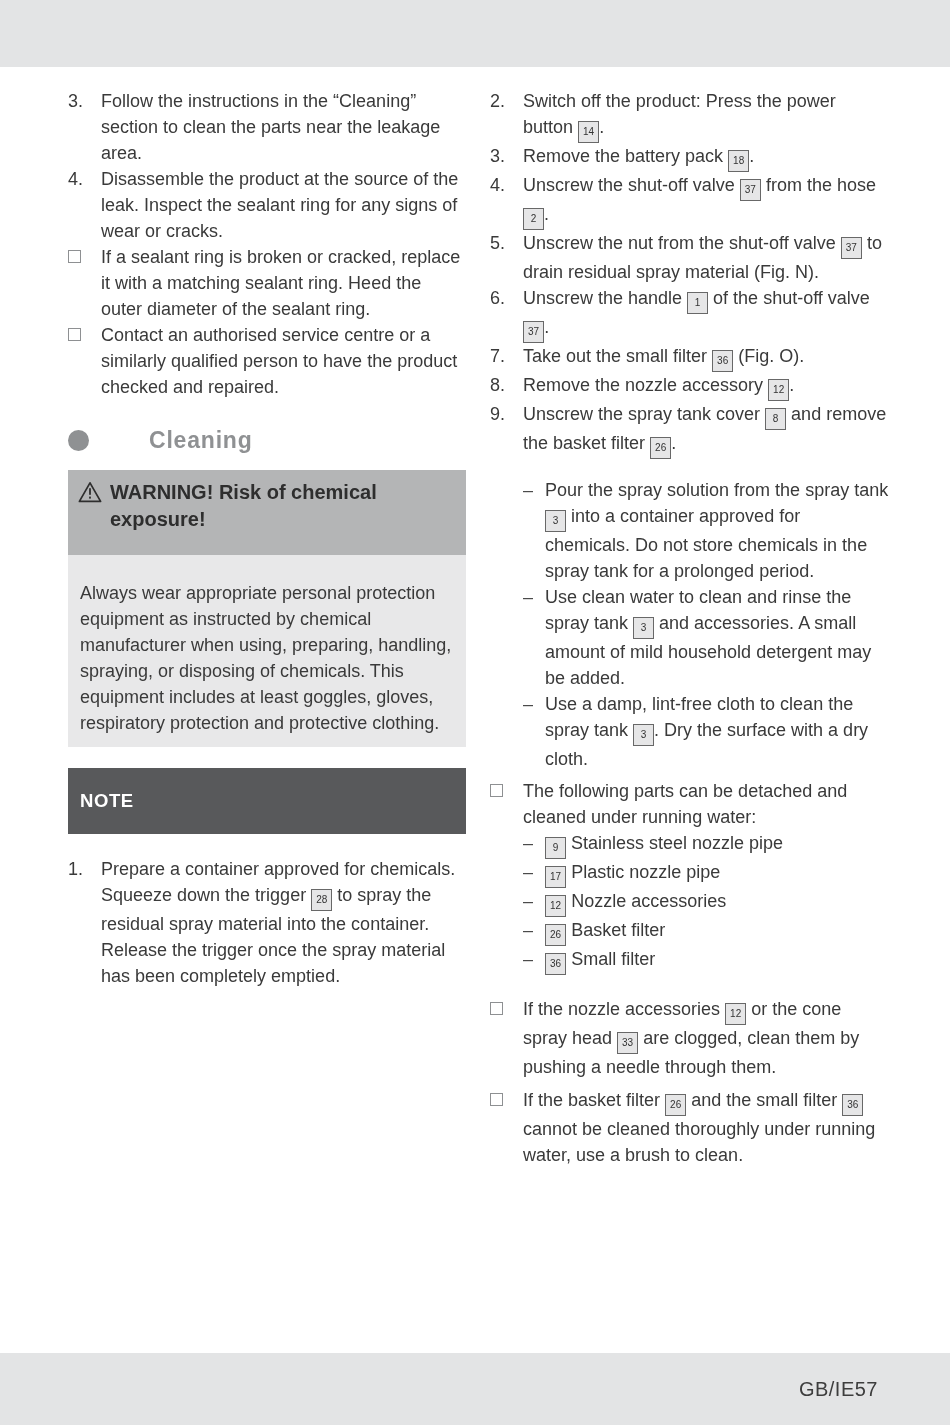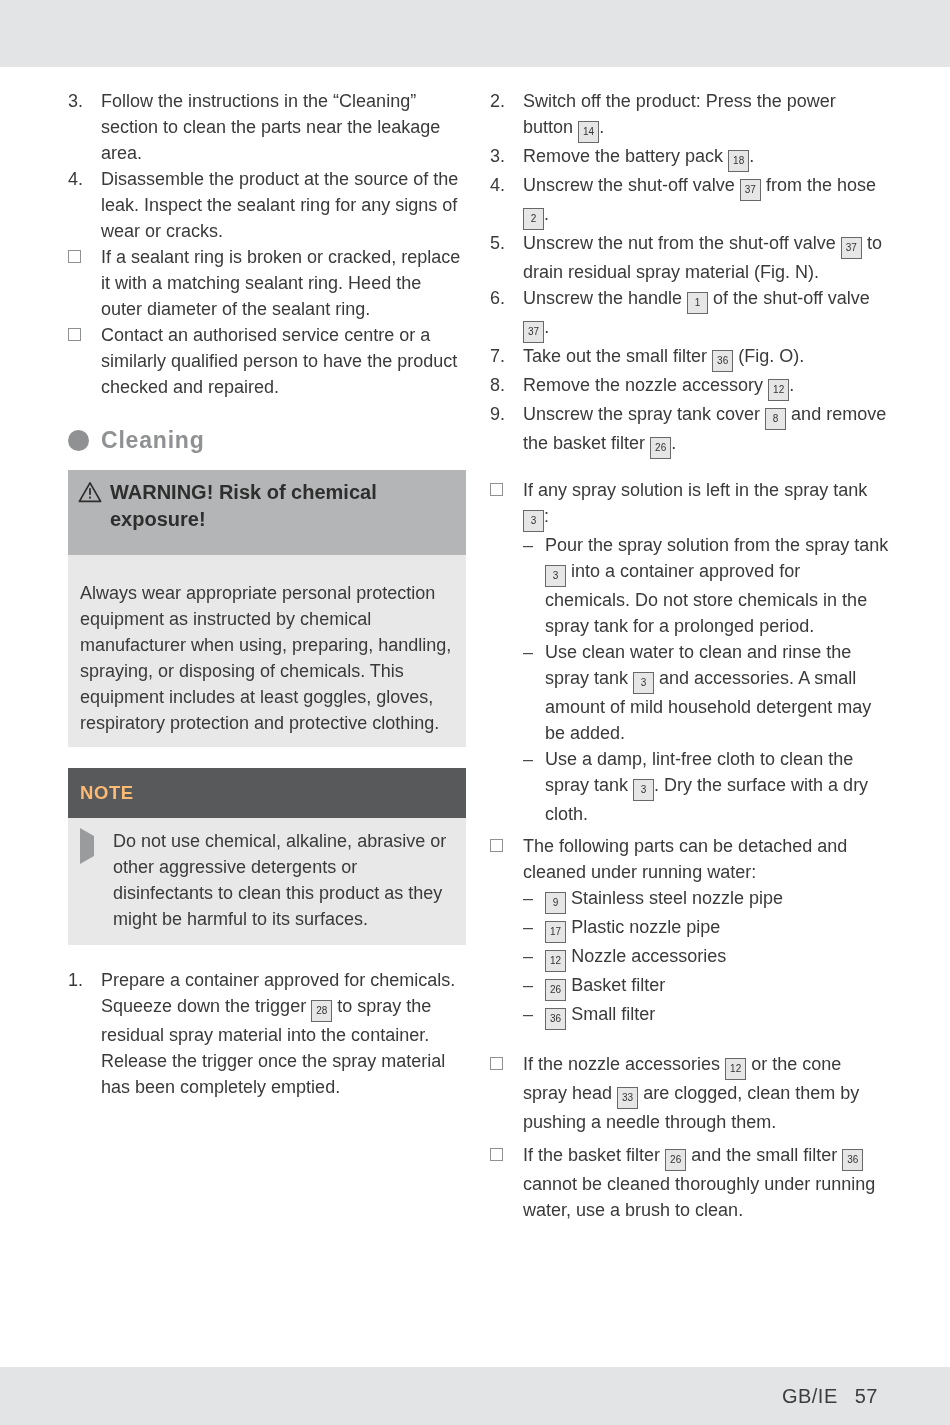--- a/index.html
+++ b/index.html
@@ -1,24 +1,24 @@
 <!DOCTYPE html>
 <html><head>
 <meta charset="utf-8">
 <style>
   html,body { margin:0; padding:0; }
   body { background:#ffffff; font-family:"Liberation Sans","DejaVu Sans",sans-serif; }
   .page { position:relative; width:950px; height:1425px; background:#ffffff; overflow:hidden;
           color:#3a3a3a; font-size:18px; line-height:26px; }
   .band { position:absolute; left:0; right:0; background:#e3e4e5; }
   .band.top { top:0; height:67px; }
-  .band.bottom { bottom:0; height:58px; display:flex; align-items:center;
+  .band.bottom { bottom:0; height:72px; display:flex; align-items:center;
                  justify-content:flex-end; padding-right:72px; box-sizing:border-box;
                  font-size:20px; color:#3d3d3d; letter-spacing:0.5px; }
-  .band.bottom .pagenum { margin-left:17px; }
+  .band.bottom .pagenum { }
 
   .col { position:absolute; top:88px; }
   .col.left  { left:68px;  width:398px; }
   .col.right { left:490px; width:400px; }
 
   
   .row { display:flex; align-items:flex-start; }
   .row .mk { flex:0 0 33px; }
   .row .tx { flex:1; min-width:0; }
 
@@ -30,36 +30,36 @@
   .sub { display:flex; align-items:flex-start; margin-left:33px; }
   .sub .dash { flex:0 0 22px; color:#4a4a4a; }
   .sub .tx { flex:1; min-width:0; }
 
   
   .ref { display:inline-block; border:1.4px solid #686868; background:#e6e6e7;
          padding:0 4px; min-width:11px; text-align:center; font-size:10px;
          line-height:20px; vertical-align:-2px; color:#333; }
 
   
-  .heading { display:flex; align-items:center; margin:27px 0 17px 0; }
+  .heading { display:flex; align-items:center; margin:27px 0 17px 0;gap:48px; }
   .heading .dot { width:21px; height:21px; border-radius:50%; background:#8f9193;
                   flex:0 0 21px; margin-right:12px; }
   .heading .htx { font-size:23px; font-weight:700; color:#8f9193; letter-spacing:0.8px; }
 
   
   .warnbox { margin:0 0 21px 0; }
   .warnhead { background:#b4b5b6; padding:9px 12px 22px 10px; display:flex; align-items:flex-start; }
   .warnhead .wicon { flex:0 0 32px; padding-top:2px; }
   .warnhead .wtx { flex:1; font-weight:700; font-size:20px; line-height:27px; color:#2e2e2e; }
   .warnbody { background:#e8e8e9; padding:25px 12px 11px 12px; }
 
   
   .notebox { margin:0 0 22px 0; }
-  .notehead { background:#58595b; color:#fdba74; font-weight:700; font-size:18.5px;
-              line-height:34px; padding:8px 12px; letter-spacing:0.6px; }
+  .notehead { background:#58595b; color:#ffffff; font-weight:700; font-size:18.5px;
+              line-height:34px; padding:16px 12px; letter-spacing:0.6px; }
   .notebody { background:#e8e8e9; padding:10px 12px 13px 12px; display:flex; align-items:flex-start; }
   .notebody .ntri { flex:0 0 33px; padding-top:5px; }
   .tri-right { width:0; height:0; border-left:14px solid #9a9b9d;
                border-top:8px solid transparent; border-bottom:8px solid transparent; }
   .notebody .tx { flex:1; }
 
   
   .blk0 { margin-top:18px; }
   .blk1 { margin-top:6px; }
   .blk2 { margin-top:21px; }
@@ -106,24 +106,20 @@
             <rect x="11.1" y="15.6" width="1.8" height="2" fill="#2e2e2e"></rect>
           </svg>
         </span>
         <span class="wtx">WARNING! Risk of chemical exposure!</span>
       </div>
       <div class="warnbody">Always wear appropriate personal protection equipment as instructed by chemical manufacturer when using, preparing, handling, spraying, or disposing of chemicals. This equipment includes at least goggles, gloves, respiratory protection and protective clothing.</div>
     </div>
 
     <div class="notebox">
       <div class="notehead">NOTE</div>
-      <div class="notebody">
-        <span class="ntri"><span class="tri-right"></span></span>
-        <span class="tx">Do not use chemical, alkaline, abrasive or other aggressive detergents or disinfectants to clean this product as they might be harmful to its surfaces.</span>
-      </div>
     </div>
 
     <div class="row">
       <span class="mk">1.</span>
       <span class="tx">Prepare a container approved for chemicals. Squeeze down the trigger <span class="ref">28</span> to spray the residual spray material into the container. Release the trigger once the spray material has been completely emptied.</span>
     </div>
 
   </div>
 
   <div class="col right">
@@ -155,24 +151,20 @@
     <div class="row">
       <span class="mk">8.</span>
       <span class="tx">Remove the nozzle accessory <span class="ref">12</span>.</span>
     </div>
     <div class="row">
       <span class="mk">9.</span>
       <span class="tx">Unscrew the spray tank cover <span class="ref">8</span> and remove the basket filter <span class="ref">26</span>.</span>
     </div>
 
     <div class="blk0">
-      <div class="row">
-        <span class="mk"><span class="cb"></span></span>
-        <span class="tx">If any spray solution is left in the spray tank <span class="ref">3</span>:</span>
-      </div>
       <div class="sub">
         <span class="dash">–</span>
         <span class="tx">Pour the spray solution from the spray tank <span class="ref">3</span> into a container approved for chemicals. Do not store chemicals in the spray tank for a prolonged period.</span>
       </div>
       <div class="sub">
         <span class="dash">–</span>
         <span class="tx">Use clean water to clean and rinse the spray tank <span class="ref">3</span> and accessories. A small amount of mild household detergent may be added.</span>
       </div>
       <div class="sub">
         <span class="dash">–</span>

